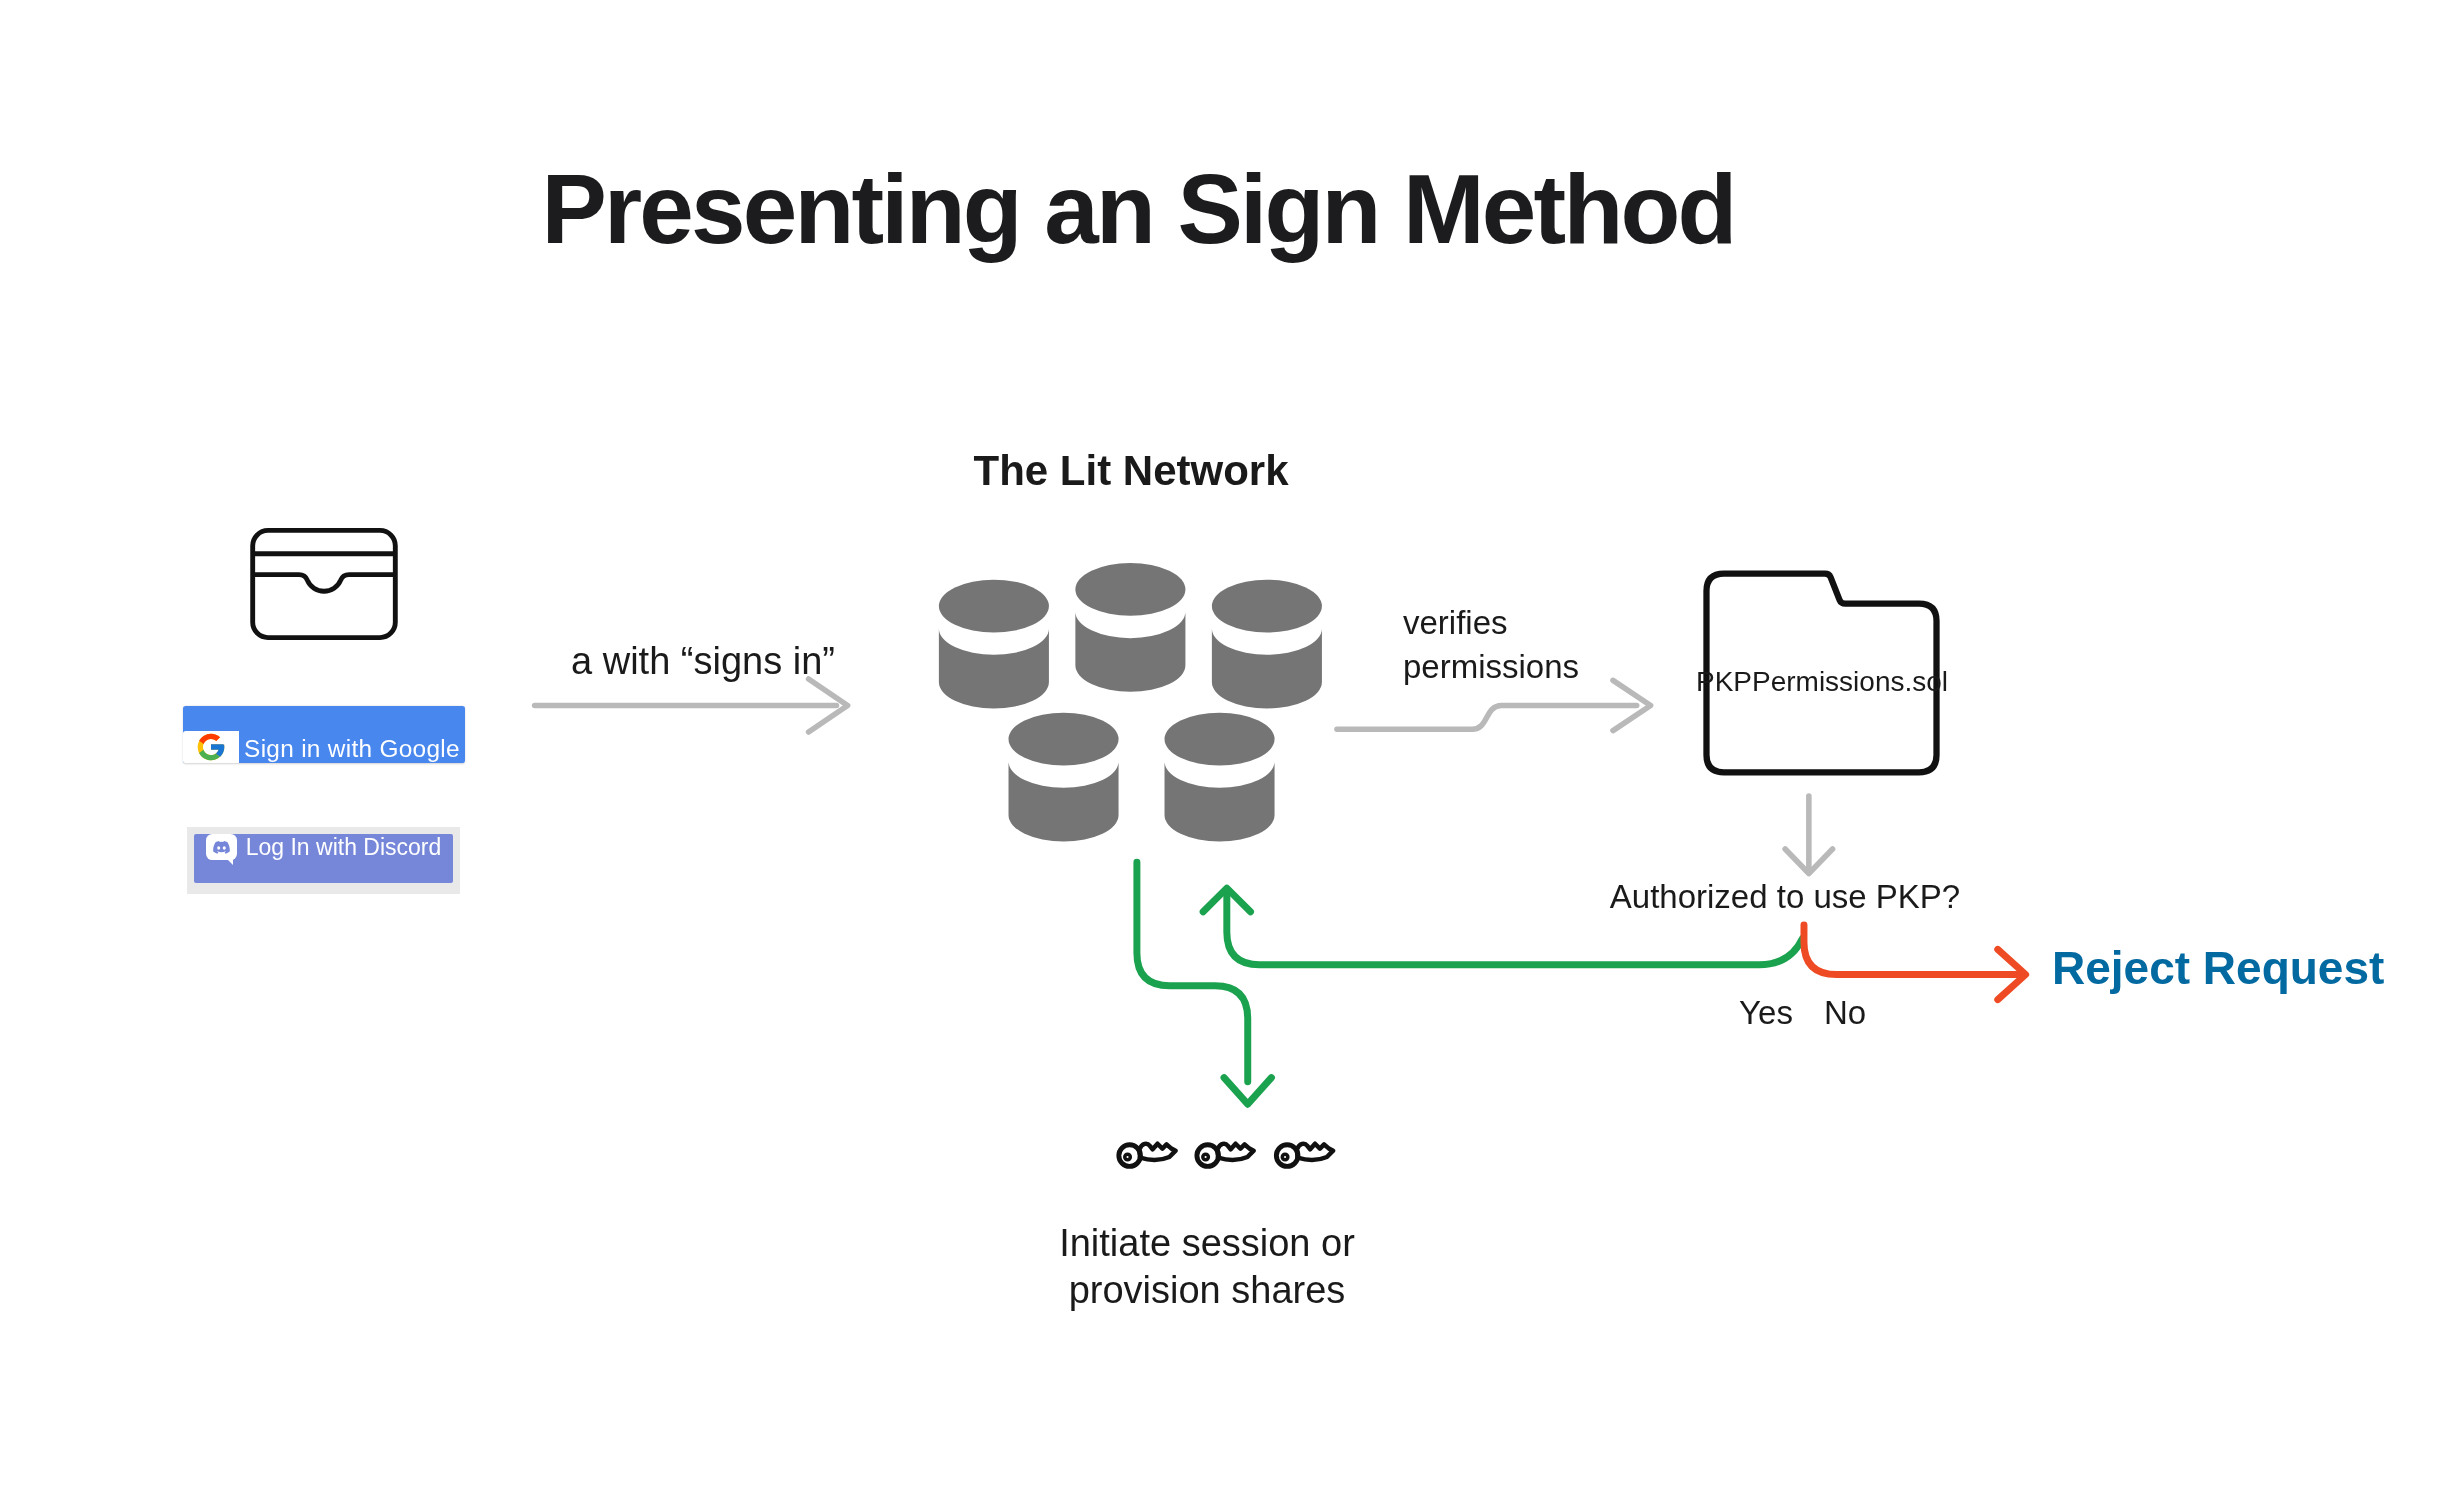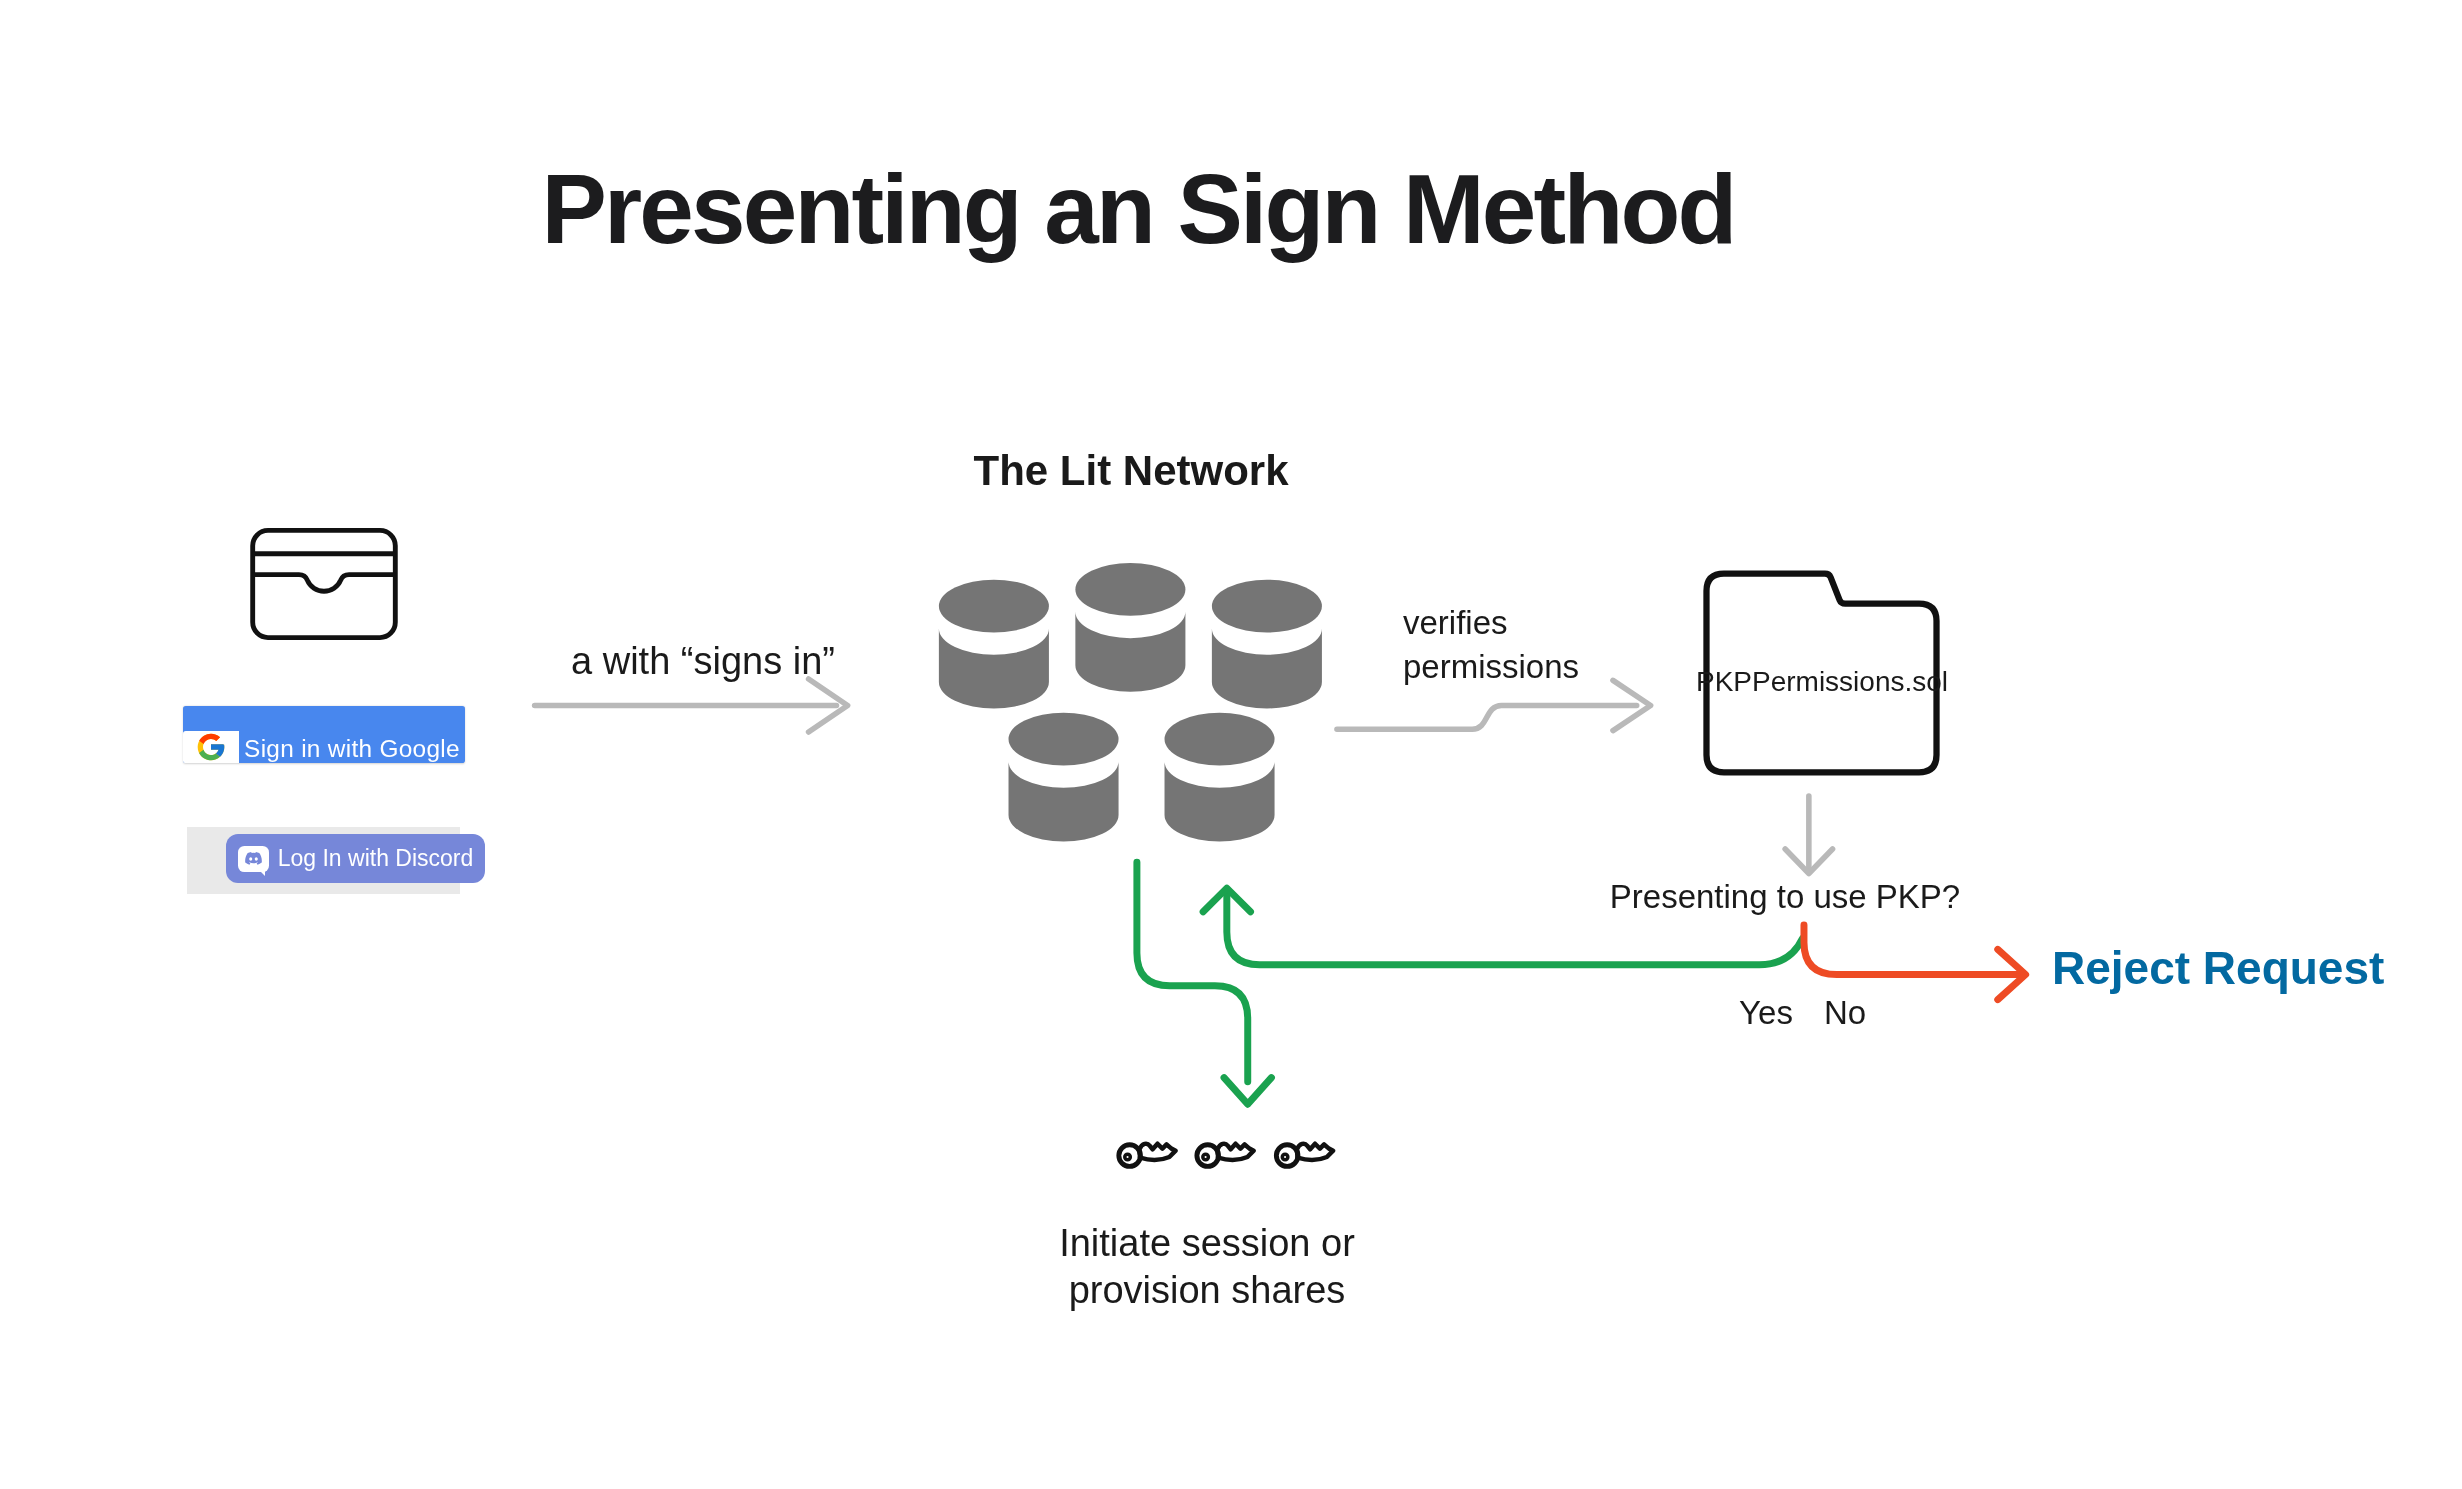--- a/index.html
+++ b/index.html
@@ -34,21 +34,21 @@
   .google-btn{
     top:706px;left:183px;width:282px;height:57px;display:flex;align-items:flex-end;
     background:var(--c-google_blue);border-radius:2.8px;cursor:pointer;
     box-shadow:0 0.7px 2.1px rgba(0,0,0,.18);
   }
   .google-tile{width:56px;background:#fff;border-radius:2.8px 0 0 2.8px;display:flex;align-items:center;justify-content:center}
   .google-label{flex:1;display:flex;align-items:center;justify-content:center;color:#fff;font-size:24.4px;letter-spacing:0.3px}
   .discord-wrap{top:827px;left:187px;width:273px;height:67px;background:var(--c-discord_bg)}
   .discord-btn{
     top:834px;left:194px;width:259px;height:49px;background:var(--c-discord_blurple);
-    border-radius:12px;display:flex;align-items:center;justify-content:center;gap:9px;cursor:pointer;margin-left:32px;
+    border-radius:2px;display:flex;justify-content:center;gap:9px;cursor:pointer;
   }
   .discord-label{color:#fff;font-size:23px}
   .discord-bubble{position:relative;width:31px;height:26px;background:#fff;border-radius:6.3px;display:flex;align-items:center;justify-content:center}
   .discord-bubble:after{content:"";position:absolute;right:3.5px;bottom:-4.9px;border:4.9px solid transparent;border-top-color:#fff;border-right-color:#fff}
 
   
   .st-ink{stroke:var(--c-ink);fill:none}
   .db{fill:var(--c-db_gray)}
   .arrow{fill:none;stroke-linecap:round;stroke-linejoin:round}
   .a-gray{stroke:var(--c-arrow_gray);stroke-width:8}
@@ -116,21 +116,21 @@
 </svg>
 
 <div class="abs label lbl-verify">verifies
 permissions</div>
 
 <svg class="abs" style="top:570px;left:1703px" width="237" height="206" viewBox="0 0 340 295">
   <path class="st-ink" stroke-width="9" stroke-linejoin="round" d="M30 5 H175 Q181 5 183 10 L196 43 Q198 48 204 48 H310 Q335 48 335 73 V265 Q335 290 310 290 H30 Q5 290 5 265 V30 Q5 5 30 5 Z"></path>
 </svg>
 <div class="abs centered label lbl-contract">PKPPermissions.sol</div>
 
-<div class="abs centered label lbl-authorized">Presenting to use PKP?</div>
+<div class="abs centered label lbl-authorized">Authorized to use PKP?</div>
 <div class="abs centered label lbl-yes">Yes</div>
 <div class="abs centered label lbl-no">No</div>
 <div class="abs label lbl-reject">Reject Request</div>
 
 <svg class="abs" style="top:1131px;left:1115px" width="230" height="45" viewBox="0 0 330 64">
   <g transform="translate(0,2)">
     <circle class="st-ink" cx="21" cy="33" r="15.5" stroke-width="7"></circle>
     <circle class="st-ink" cx="18" cy="35" r="4" stroke-width="5"></circle>
     <path class="st-ink" stroke-width="6.5" stroke-linejoin="round" d="M35 24 C39 15 46 14 50 19 L54 24 L61 16 L68 23 L74 17 L81 23 L87 26 L78 35 C64 41 49 40 36 36 Z"></path>
   </g>

